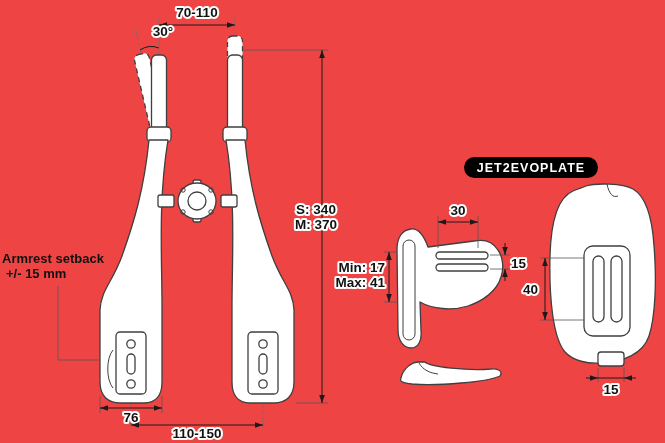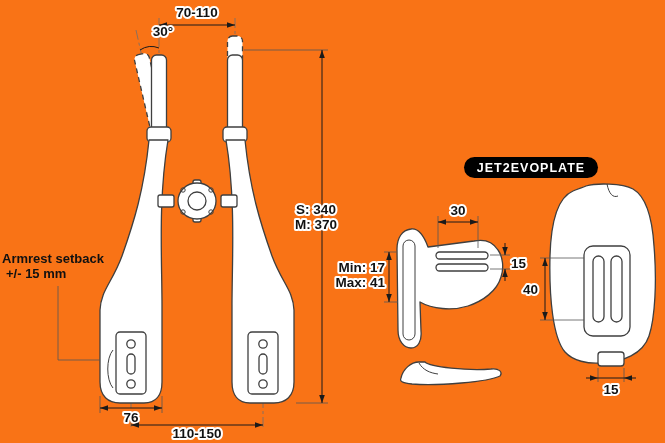--- a/index.html
+++ b/index.html
@@ -1,16 +1,16 @@
 <!DOCTYPE html>
 <html><head>
 <meta charset="utf-8">
 <style>
   html,body{margin:0;padding:0;background:#fff;}
-  .stage{position:relative;width:665px;height:443px;background:#f97316;overflow:hidden;
+  .stage{position:relative;width:665px;height:443px;background:#ef4444;overflow:hidden;
          font-family:"Liberation Sans",sans-serif;}
   svg{display:block;}
   .part{fill:#ffffff;stroke:#3f3f3f;stroke-width:1.3;stroke-linejoin:round;}
   .part-thin{fill:none;stroke:#3f3f3f;stroke-width:1;}
   .dashed{stroke-dasharray:5 4;}
   .cl{fill:none;stroke:#6f6f6f;stroke-width:0.8;stroke-dasharray:10 3 3 3;}
   .dim{fill:none;stroke:#1a1a1a;stroke-width:1;}
   .ext{fill:none;stroke:#555;stroke-width:0.8;}
   .dim-label{font-family:"Liberation Sans",sans-serif;font-weight:bold;font-size:13.5px;fill:#111;
              text-anchor:middle;paint-order:stroke;stroke:#ffffff;stroke-width:4px;stroke-linejoin:round;}

